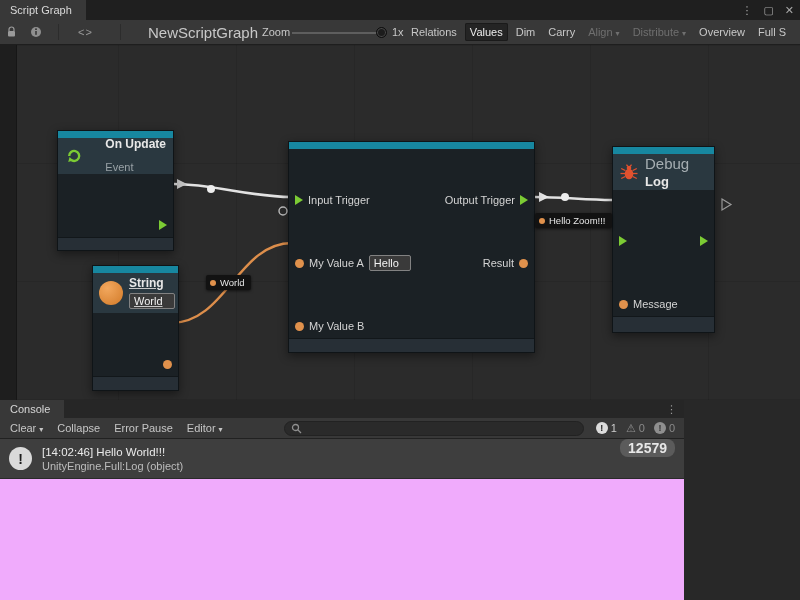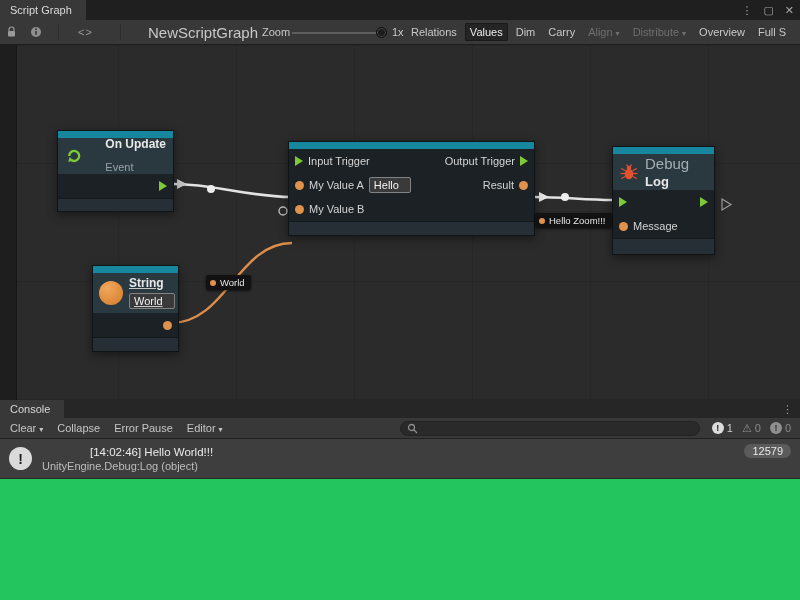--- a/index.html
+++ b/index.html
@@ -37,52 +37,52 @@
   .wires { position:absolute; left:0; top:0; z-index:5; }
 
   .node { position:absolute; border:1px solid #0F1417; box-shadow:0 3px 9px rgba(0,0,0,0.45); z-index:10; background:#1B2125; }
   .accent { height:7px; background:#1787A0; }
   .nhead { background:#2A3840; display:flex; align-items:center; padding:4px 7px; gap:7px; }
   .ntitle { font-size:12px; font-weight:700; color:#E8E8E8; line-height:1.15; }
   .nsub { font-size:11px; color:#99A2A6; line-height:1.2;margin-top:8px; }
   .ncat { font-size:15px; color:#A6AEB2; line-height:1.2; }
   .nbody { background:#1B2125; }
   .nfoot { background:#272F36; border-top:1px solid #12171A; }
-  .prow { display:flex; align-items:center; padding:12px 6px; gap:5px; font-size:11px; color:#D4D4D4; height:23px; }
+  .prow { display:flex; align-items:center; padding:12px 6px; gap:5px; font-size:11px; color:#D4D4D4; height:23px;margin-top:39px; }
   .spacer { flex:1; }
   .flow-arrow { width:0; height:0; border-left:8px solid #7CCB34; border-top:5px solid transparent; border-bottom:5px solid transparent; flex:0 0 auto; }
   .pdot { width:9px; height:9px; border-radius:50%; background:#E0914C; flex:0 0 auto; }
   .field { background:#3A3A3A; border:1px solid #828282; border-radius:2px; color:#F2F2F2; font-size:11px; padding:0 4px; height:16px; font-family:inherit; }
   .string-circle { width:24px; height:24px; border-radius:50%; background:radial-gradient(circle at 35% 30%, #F2A85E, #D27A28); flex:0 0 auto; }
   .hcol { display:flex; flex-direction:column; gap:2px; }
 
   .bubble { position:absolute; background:#121212; border-radius:2px; padding:2px 6px 2px 4px; display:flex; align-items:center; gap:4px; font-size:9.5px; color:#E6E6E6; z-index:20; box-shadow:0 1px 3px rgba(0,0,0,0.6); white-space:nowrap; }
   .bdot { width:6px; height:6px; border-radius:50%; background:#E0914C; flex:0 0 auto; }
 
   
-  .console { position:absolute; top:400px; left:0; width:800px; height:200px; background:#22c55e; }
+  .console { position:absolute; top:400px; left:0; width:684px; height:200px; background:#f0abfc; }
   .ctabs { height:18px; background:#262626; position:relative; }
   .ctab { position:absolute; left:0; top:0; height:18px; background:#383838; display:flex; align-items:center; padding:0 14px 0 10px; font-size:11px; color:#D6D6D6; }
   .cmenu { position:absolute; right:7px; top:0; height:18px; display:flex; align-items:center; color:#9A9A9A; font-size:11px; }
   .ctoolbar { height:21px; background:#383838; border-bottom:1px solid #212121; display:flex; align-items:center; padding:0 4px; gap:2px; }
   .cbtn { font-size:11px; color:#C6C6C6; padding:1px 6px; white-space:nowrap; }
   .csearch { margin-left:auto; width:300px; height:15px; background:#2A2A2A; border:1px solid #222222; border-radius:8px; display:flex; align-items:center; padding:0 6px; gap:4px; margin-right:10px; }
   .csearch input { flex:1; background:transparent; border:none; outline:none; color:#DDDDDD; font-size:11px; font-family:inherit; height:13px; }
   .cbadges { display:flex; gap:9px; align-items:center; margin-right:5px; }
   .cbadge { display:flex; gap:3px; align-items:center; font-size:11px; color:#CCCCCC; }
   .cbadge.dim { color:#8A8A8A; }
   .bicon { width:12px; height:12px; border-radius:50%; background:#DCDCDC; color:#222; font-size:9px; font-weight:700; display:flex; align-items:center; justify-content:center; line-height:1; }
   .bicon.dim { background:#8F8F8F; color:#333; }
   .wicon { font-size:11px; color:#8F8F8F; line-height:1; }
   .centry { height:40px; background:#3E3E3E; border-bottom:1px solid #2A2A2A; display:flex; align-items:center; padding:0 9px; gap:10px; }
   .eicon { width:23px; height:23px; border-radius:50%; background:#DADADA; color:#1E1E1E; font-weight:700; font-size:14px; display:flex; align-items:center; justify-content:center; flex:0 0 auto; }
   .elines { flex:1; display:flex; flex-direction:column; gap:2px; }
-  .eline1 { font-size:11.5px; color:#EAEAEA;margin-left:48px; }
+  .eline1 { font-size:11.5px; color:#EAEAEA; }
   .eline2 { font-size:11px; color:#BDBDBD; }
-  .epill { background:#5B5B5B; border-radius:8px; padding:1px 8px; font-size:11px; color:#E8E8E8; align-self:flex-start; margin-top:5px; flex:0 0 auto; }
+  .epill { background:#5B5B5B; border-radius:8px; padding:1px 8px; font-size:14px; color:#E8E8E8; align-self:flex-start; flex:0 0 auto;font-weight:bold; }
 </style>
 </head>
 <body>
 
 <div id="app">
 
   <div class="titlebar">
     <div class="tab-main">
       <span>Script Graph</span>
     </div>
@@ -292,19 +292,19 @@
         <div class="cbadge dim">
           <span class="bicon dim">!</span>
           <span>0</span>
         </div>
       </div>
     </div>
     <div class="centry">
       <div class="eicon">!</div>
       <div class="elines">
         <div class="eline1">[14:02:46] Hello World!!!</div>
-        <div class="eline2">UnityEngine.Debug:Log (object)</div>
+        <div class="eline2">UnityEngine.Full:Log (object)</div>
       </div>
       <div class="epill">12579</div>
     </div>
   </div>
 
 </div>
 
 </body></html>

